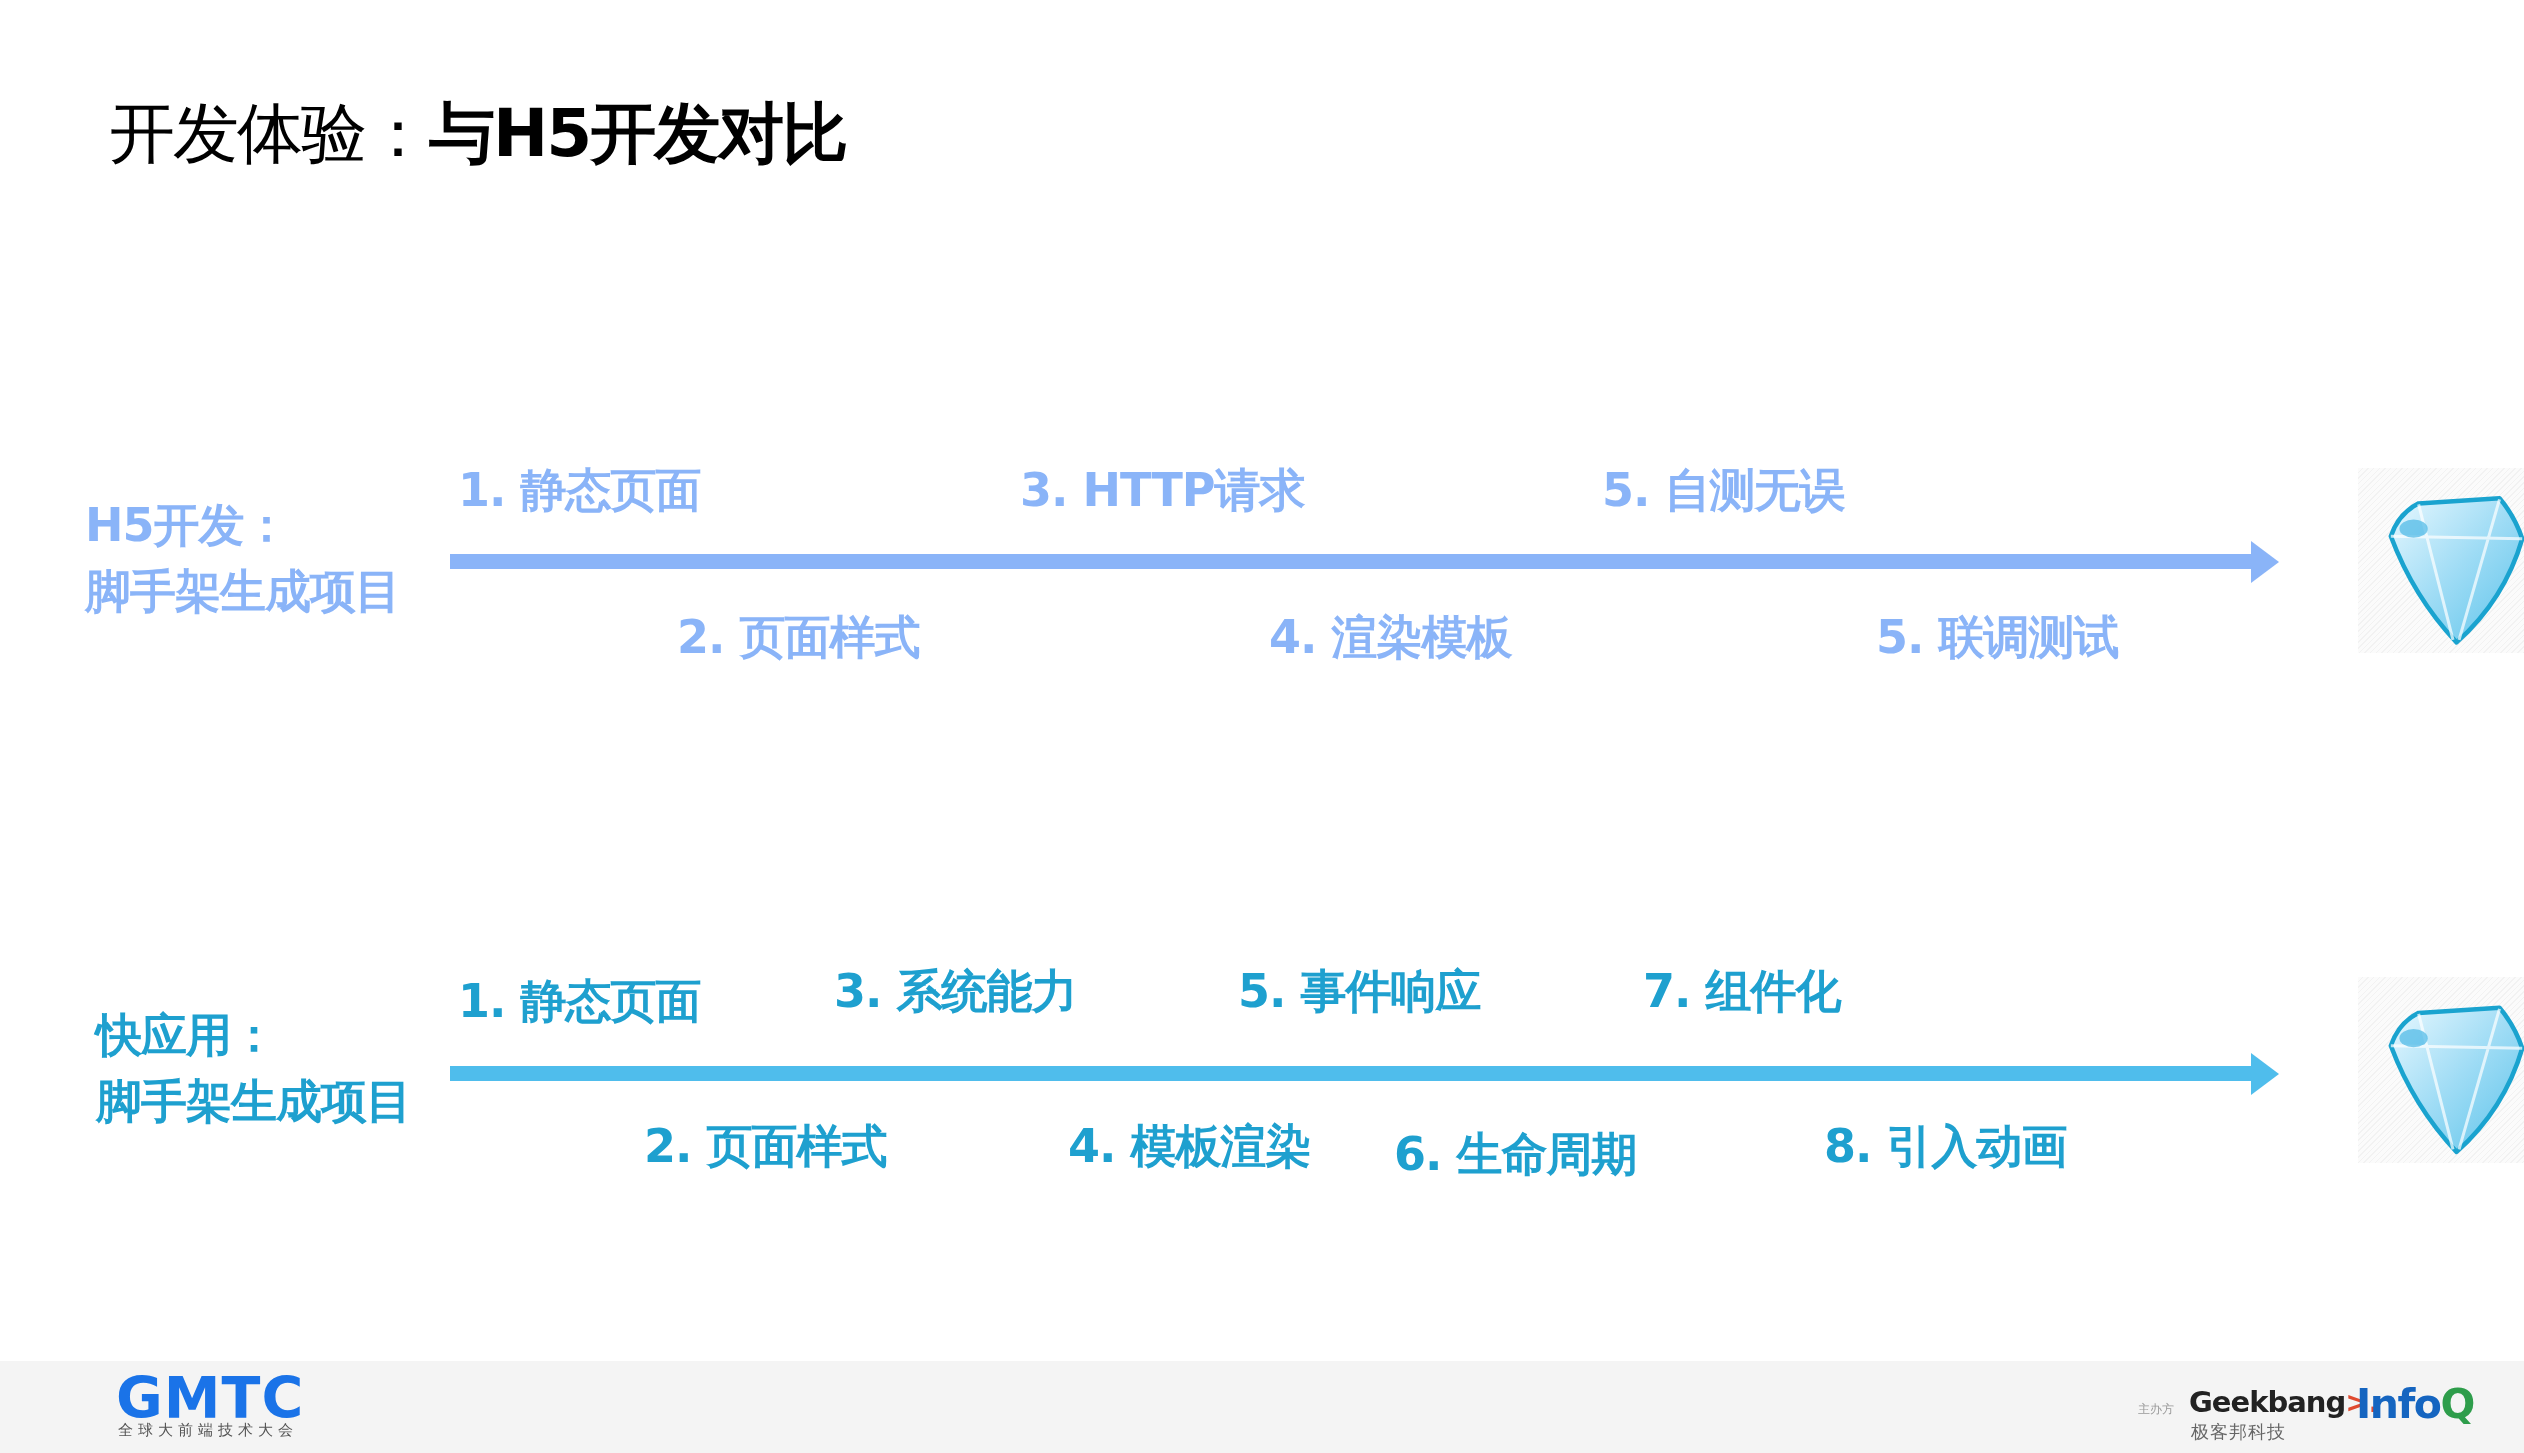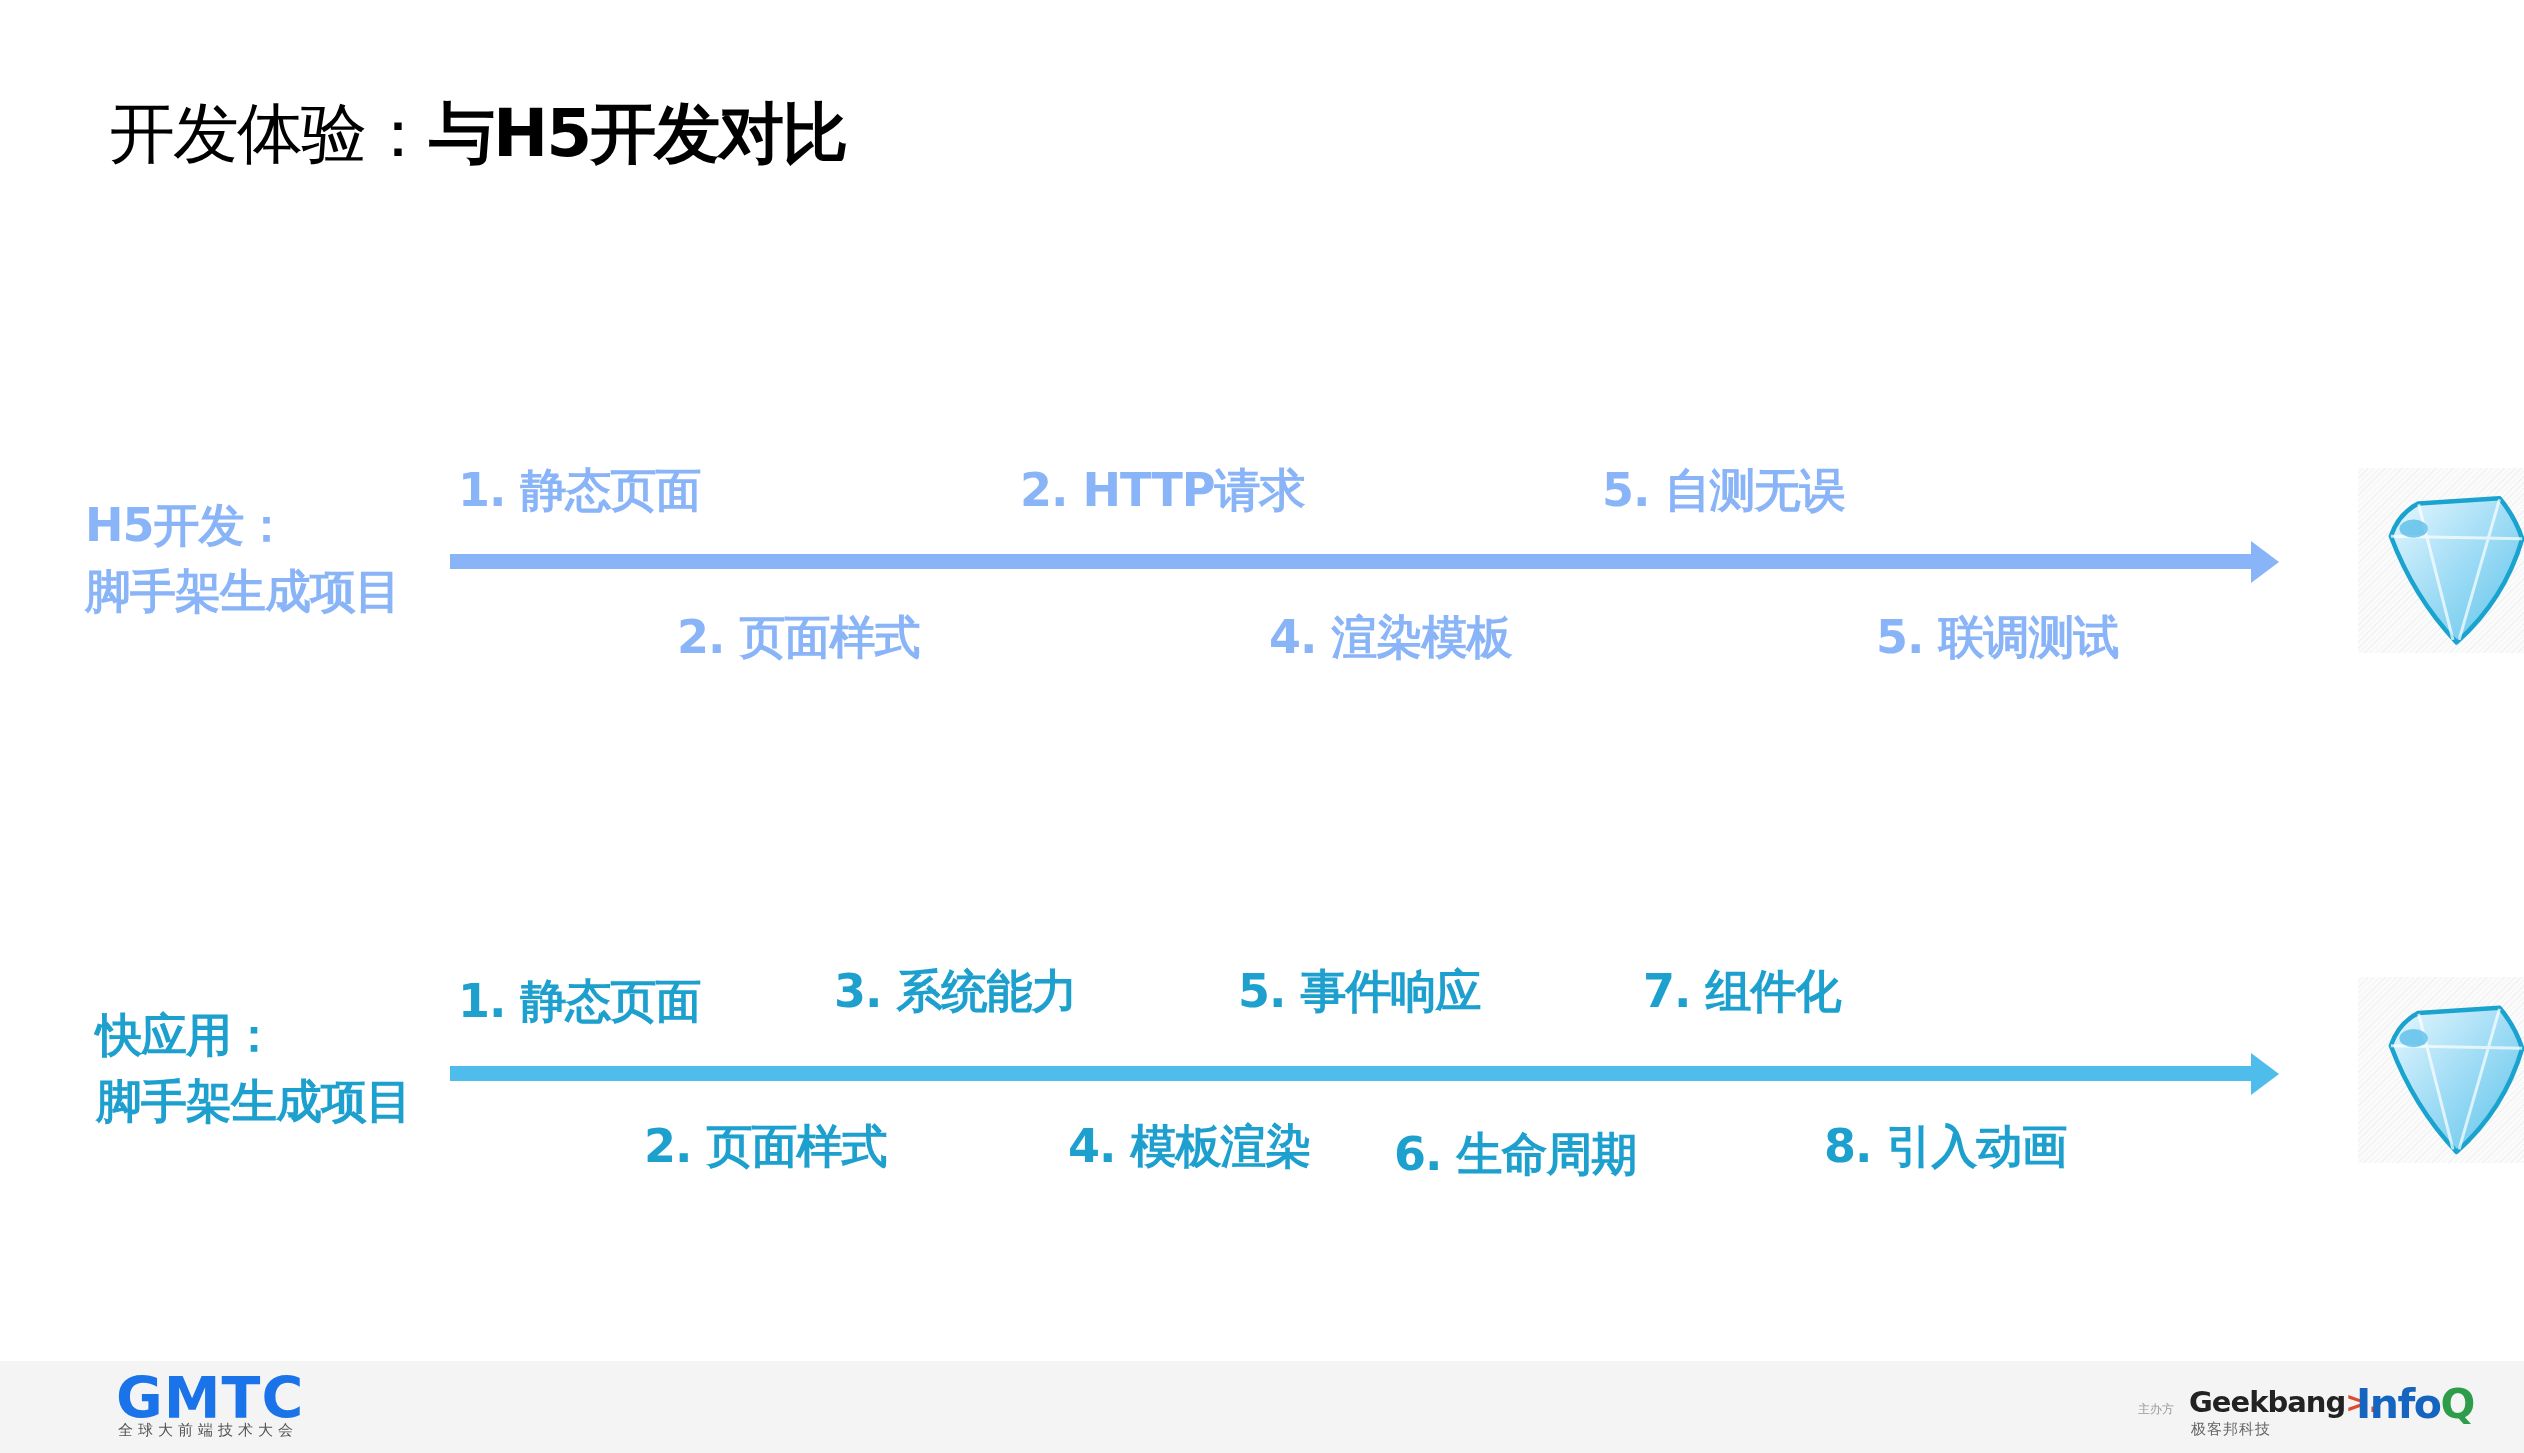--- a/index.html
+++ b/index.html
@@ -31,42 +31,42 @@
   .tile svg { position:absolute; left:0; top:0; width:100%; height:100%; }
   .footer {
     position:absolute; left:0; top:1361px; width:2585px; height:92px;
     background:#f4f4f4;
   }
   .gmtc { left:116px; top:1370px; font-size:57px; line-height:1; font-weight:bold; color:#1a73e8; letter-spacing:1px; }
   .gmtc-sub { left:118px; top:1423px; font-size:15px; line-height:1; color:#555; letter-spacing:5px; }
   .host { left:2138px; top:1401px; font-size:12px; color:#999; }
   .geek { left:2189px; top:1388px; font-size:29px; line-height:1; font-weight:bold; color:#222; letter-spacing:-1px; }
   .geek .gx { color:#e04a2f; }
-  .geek-sub { left:2191px; top:1420px; font-size:15px; color:#666; letter-spacing:1px; }
+  .geek-sub { left:2191px; top:1420px; font-size:18px; color:#666; letter-spacing:1px; }
   .infoq { left:2356px; top:1384px; font-size:41px; line-height:1; font-weight:bold; color:#1565c0; letter-spacing:-1.5px; }
   .infoq .q { color:#2e9d4b; }
 </style>
 </head>
 <body>
 
 <div class="abs title">
   <span>开发体验：</span><span class="bold">与H5开发对比</span>
 </div>
 
 <div>
   <div class="abs label h5" style="left:85px; top:492px;">
     <div>H5开发：</div>
     <div>脚手架生成项目</div>
   </div>
 
   <div class="shaft" style="left:450px; top:554px; width:1803px; background:#8ab4f8;"></div>
   <div class="head" style="left:2251px; top:541px; border-left-color:#8ab4f8;"></div>
 
   <div class="abs item h5" style="left:458px; top:467px;">1. 静态页面</div>
-  <div class="abs item h5" style="left:1020px; top:467px;">2. HTTP请求</div>
+  <div class="abs item h5" style="left:1020px; top:467px;">3. HTTP请求</div>
   <div class="abs item h5" style="left:1602px; top:467px;">5. 自测无误</div>
 
   <div class="abs item h5" style="left:677px; top:614px;">2. 页面样式</div>
   <div class="abs item h5" style="left:1269px; top:614px;">4. 渲染模板</div>
   <div class="abs item h5" style="left:1876px; top:614px;">5. 联调测试</div>
 
   <div class="tile" style="left:2358px; top:468px;">
     <svg viewBox="0 0 376 366">
       <defs>
         <linearGradient id="dg1" x1="0" y1="0" x2="1" y2="1">

